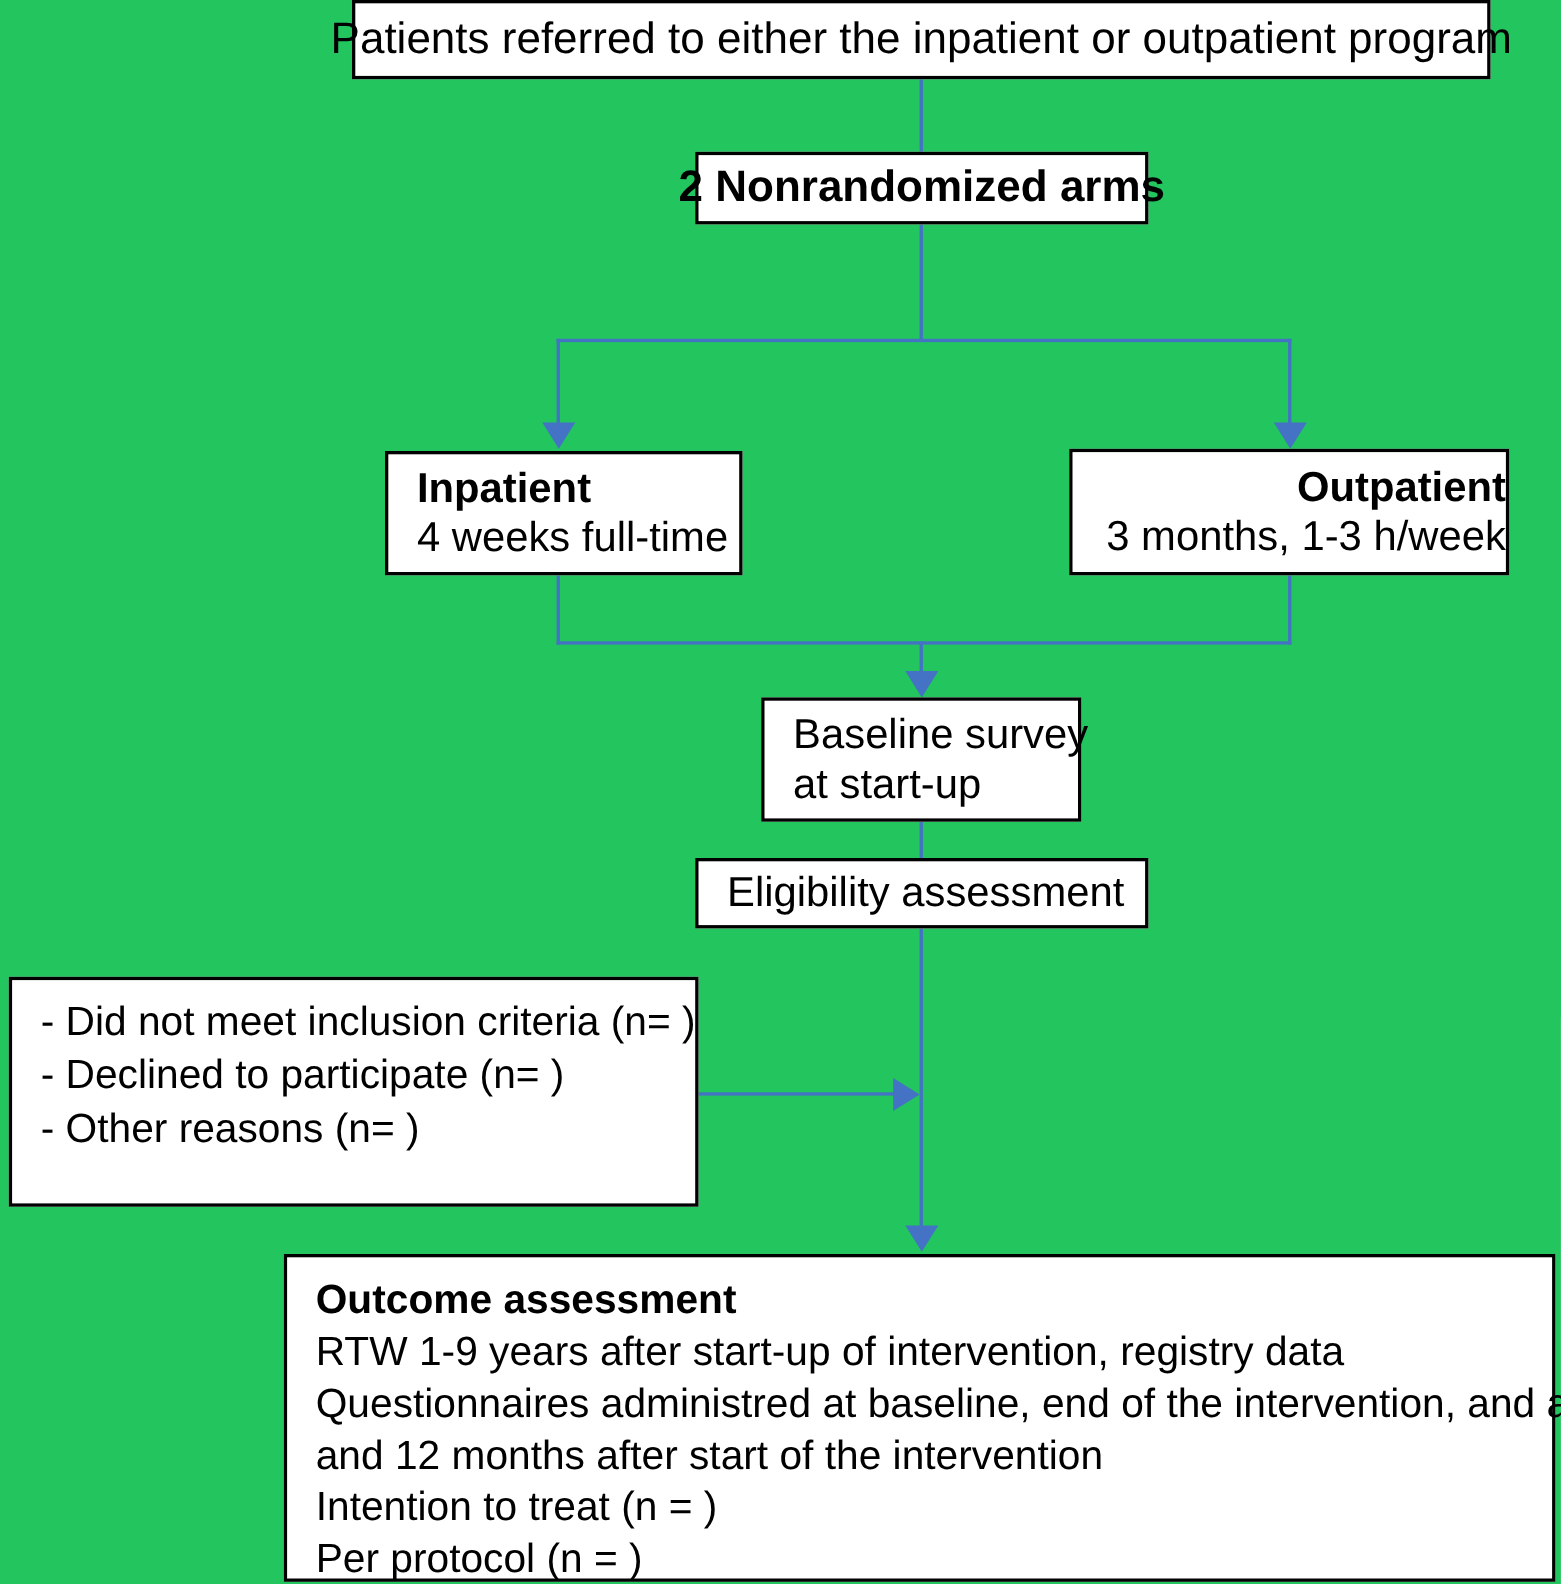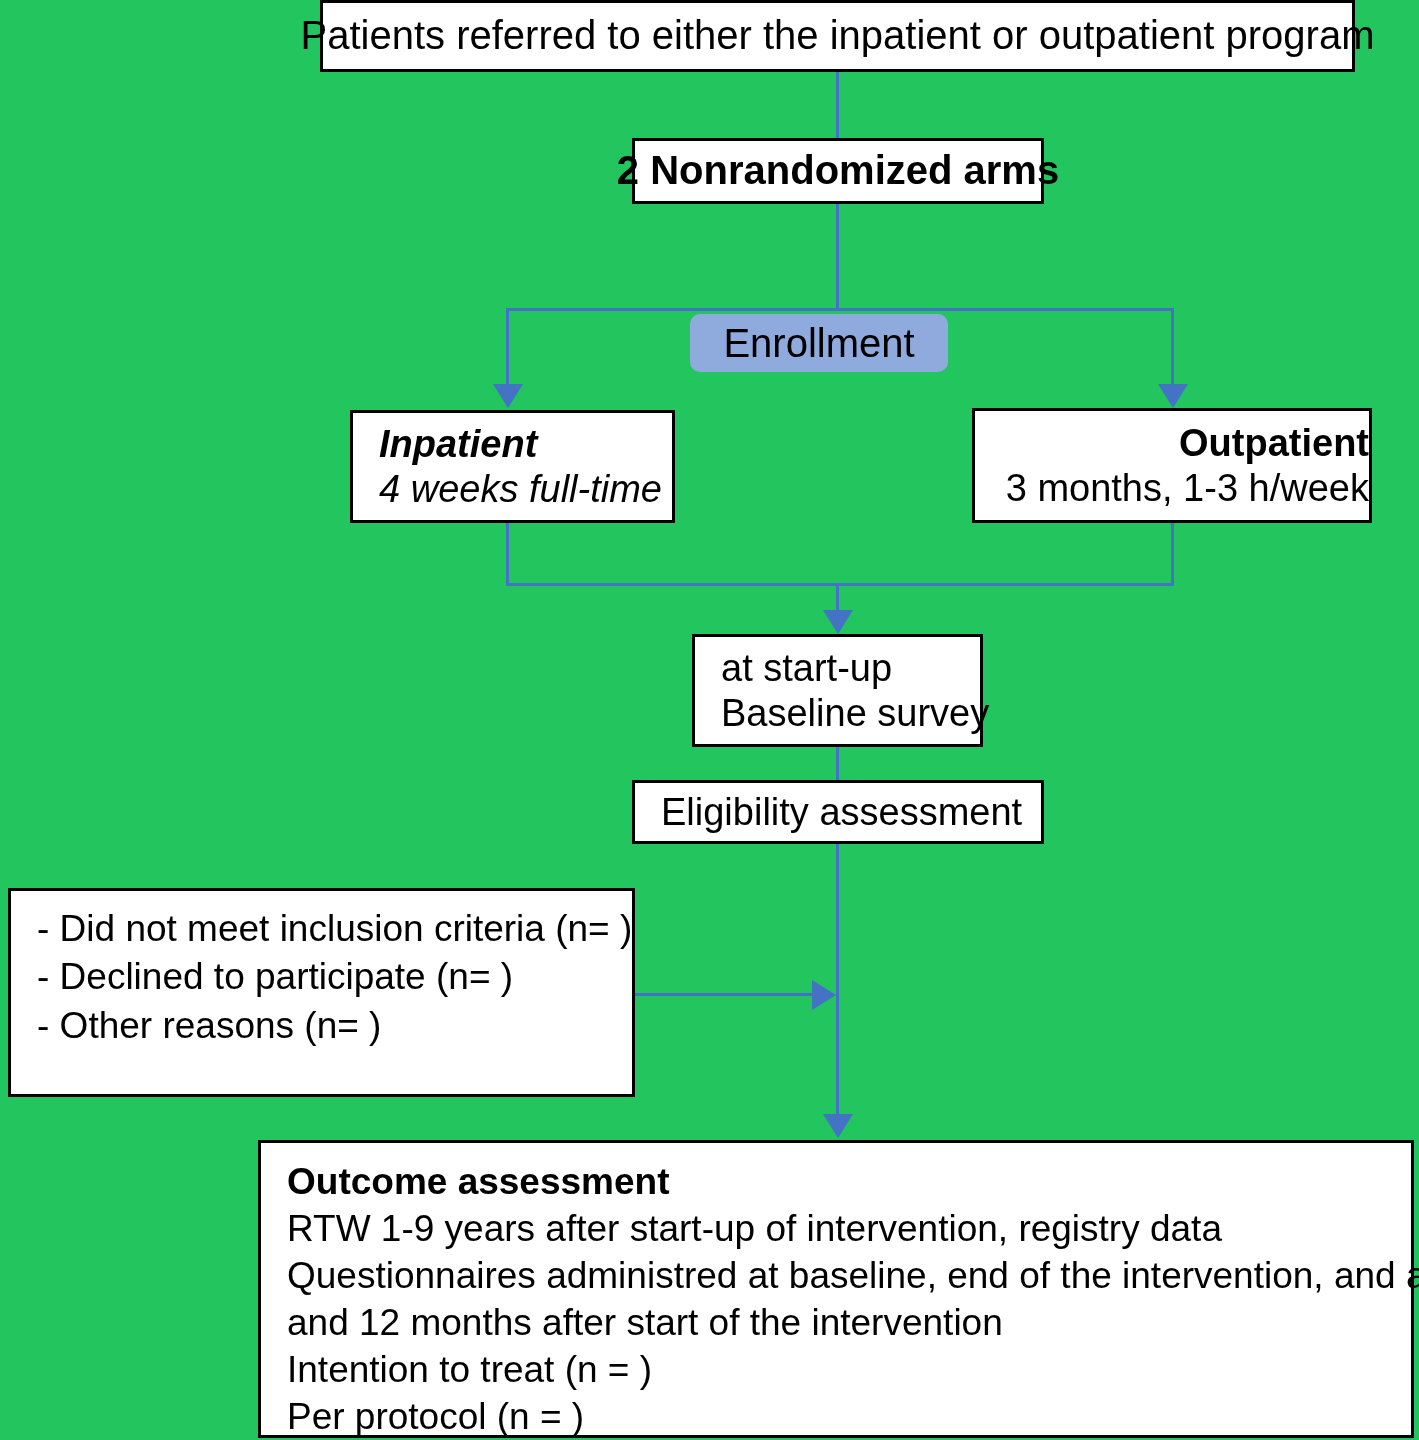--- a/index.html
+++ b/index.html
@@ -49,21 +49,21 @@
     position: absolute;
     left: 690px; top: 314px; width: 258px; height: 58px;
     background: #8FAADC;
     border-radius: 10px;
     display: flex; align-items: center; justify-content: center;
     z-index: 4;
   }
   #pill-enrollment .line { font-size: 40px; color: #000; }
 
   
-  #box-inpatient { left: 350px; top: 410px; width: 325px; height: 113px; font-style: italic; }
+  #box-inpatient { left: 350px; top: 410px; width: 325px; height: 113px; }
   
   #box-outpatient { left: 972px; top: 408px; width: 400px; height: 115px; align-items: flex-end; }
 
   
   #box-baseline { left: 692px; top: 634px; width: 291px; height: 113px; }
 
   
   #box-eligibility { left: 632px; top: 780px; width: 412px; height: 64px;
     justify-content: center; }
 
@@ -127,37 +127,34 @@
   <div class="arrow-right" style="left:812px; top:980px;"></div>
 
   <div class="box" id="box-referred">
     <div class="line">Patients referred to either the inpatient or outpatient program</div>
   </div>
 
   <div class="box" id="box-arms">
     <div class="line">2 Nonrandomized arms</div>
   </div>
 
-  <div id="pill-enrollment">
-    <div class="line">Enrollment</div>
-  </div>
 
   <div class="box pad-l" id="box-inpatient">
     <div class="line bold">Inpatient</div>
     <div class="line">4 weeks full-time</div>
   </div>
 
   <div class="box pad-l" id="box-outpatient">
     <div class="line bold">Outpatient</div>
     <div class="line">3 months, 1-3 h/week</div>
   </div>
 
   <div class="box pad-l" id="box-baseline">
+    <div class="line">Baseline survey</div>
     <div class="line">at start-up</div>
-    <div class="line">Baseline survey</div>
   </div>
 
   <div class="box pad-l" id="box-eligibility">
     <div class="line">Eligibility assessment</div>
   </div>
 
   <div class="box pad-l" id="box-excluded">
     <div class="line">- Did not meet inclusion criteria (n= )</div>
     <div class="line">- Declined to participate (n= )</div>
     <div class="line">- Other reasons (n= )</div>

